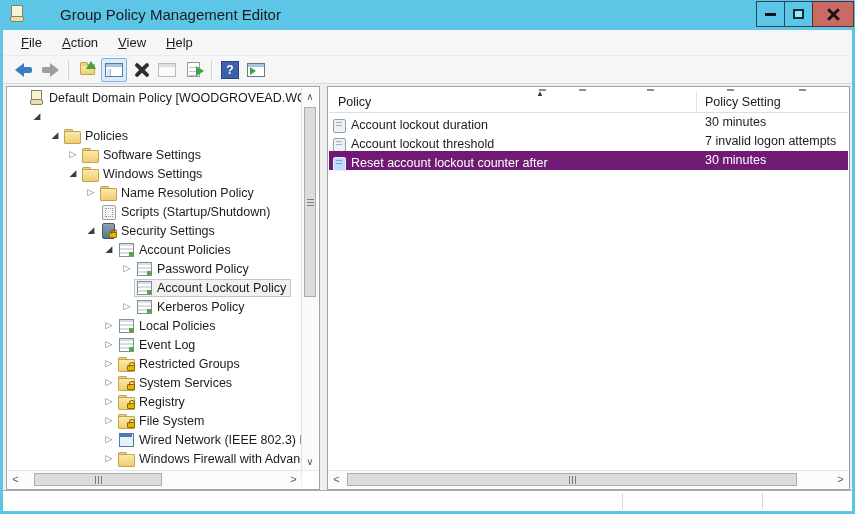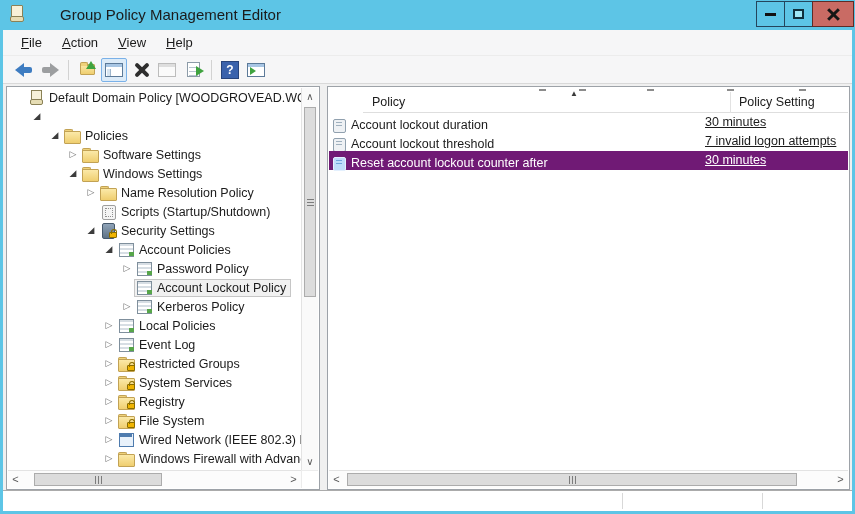--- a/index.html
+++ b/index.html
@@ -107,34 +107,34 @@
   .sb-thumb-h { position:absolute; top:2px; height:13px; background:#DCDCDC; border:1px solid #ACACAC; display:flex; align-items:center; justify-content:center; }
   .tree-pane .sb-thumb-h { left:26px; width:128px; }
   .details-pane .sb-thumb-h { left:18px; width:450px; }
   .grip-h { display:flex; gap:2px; }
   .grip-h i { display:block; width:1px; height:8px; background:#7C7C7C; }
   .corner { position:absolute; right:1px; bottom:1px; width:17px; height:18px; background:#FFF; border-left:1px solid #ECECEC; border-top:1px solid #ECECEC; }
 
   
   .artifact-strip { position:absolute; left:1px; right:1px; top:1px; height:4px; background:#FFF; overflow:hidden; }
   .frag { position:absolute; top:1px; width:7px; height:2px; background:#8C8C8C; }
-  .dheader { position:absolute; left:1px; right:1px; top:5px; height:21px; background:#FFF; border-bottom:1px solid #DEDEDE; font-size:12.5px; color:#1B1B1B;margin-left:34px; }
+  .dheader { position:absolute; left:1px; right:1px; top:5px; height:21px; background:#FFF; border-bottom:1px solid #DEDEDE; font-size:12.5px; color:#1B1B1B; }
   .dheader .h1 { position:absolute; left:9px; top:3px; }
   .dheader .h2 { position:absolute; left:376px; top:3px; }
   .col-sep { position:absolute; left:367px; top:0; width:1px; height:21px; background:#E2E2E2; }
   .sortarrow { position:absolute; left:207px; top:-3px; font-size:8px; color:#3A3A3A; }
   .drows { position:absolute; left:1px; right:1px; top:26px; }
   .drow { position:relative; display:flex; align-items:flex-end; height:19px; font-size:12.5px; color:#1B1B1B; padding-left:3px; }
   .drow.selected { background:#701a75; color:#FFF; }
   .ic.pdoc { width:15px; height:13px; flex:0 0 15px; margin-right:4px; }
   .ic.pdoc::before { content:""; position:absolute; left:1px; top:0; width:11px; height:12px; background:#EEF1F4; border:1px solid #90A0AE; border-radius:2px; }
   .ic.pdoc::after { content:""; position:absolute; left:4px; top:3px; width:6px; height:6px; background:repeating-linear-gradient(180deg,#9FB0BE 0 1px,transparent 1px 3px); }
   .drow.selected .ic.pdoc::before { background:#BFDCFA; border-color:#E3F0FE; }
   .drow.selected .ic.pdoc::after { background:repeating-linear-gradient(180deg,#6FA5DC 0 1px,transparent 1px 3px); }
-  .dsetting { position:absolute; left:376px; top:0; height:19px; line-height:19px;text-decoration:underline; }
+  .dsetting { position:absolute; left:376px; top:0; height:19px; line-height:19px; }
 
   
   .statusbar { position:absolute; left:0; right:0; bottom:0; height:21px; background:#FFF; border-top:1px solid #ABABAB; }
   .status-sep { position:absolute; top:2px; bottom:2px; width:1px; background:#D8D8D8; }
   .status-sep.s1 { left:619px; } .status-sep.s2 { left:759px; }
 </style>
 </head>
 <body>
 
 <div class="window">

